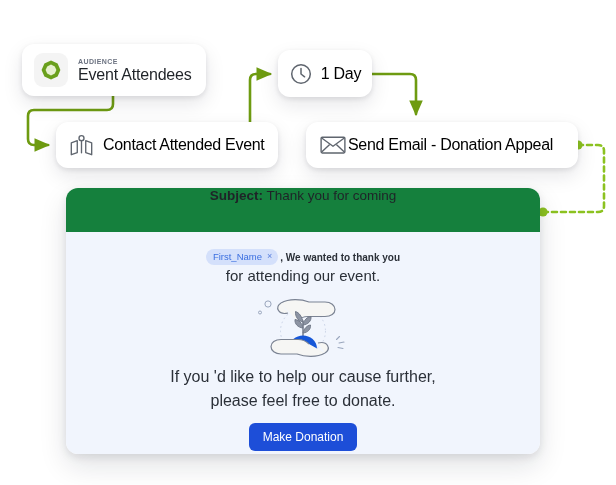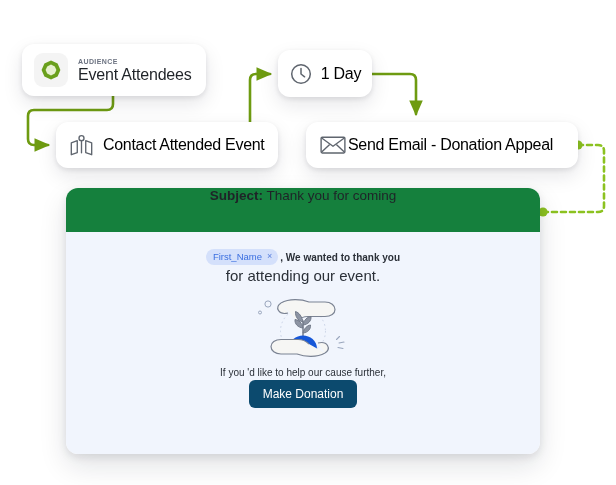--- a/index.html
+++ b/index.html
@@ -147,27 +147,28 @@
   .body-text {
     font-size: 15px;
     color: #2b3038;
     text-align: right;
     line-height: 1.45;
     white-space: nowrap;
   }
   .greeting-tail { font-size: 10px; color: #2b3038; white-space: nowrap; font-weight: bold; }
   #illustration { margin: 8px 0 4px; }
   .cta-text {
-    font-size: 10px;
+    font-size: 16px;
     color: #2b3038;
     text-align: left;
     line-height: 1.5;
   }
   #donate-button {
-    background: #0c4a6e;
+    margin-top: 10px;
+    background: #1d4ed8;
     color: #ffffff;
     border: none;
     border-radius: 6px;
     font-family: "Liberation Sans", sans-serif;
     font-size: 12px;
     padding: 7px 14px;
     cursor: pointer;
     white-space: nowrap;
   }
 </style>
@@ -281,18 +282,19 @@
         <path d="M52 38 C53 33.5 56 30.5 59.5 30 C60 34 57 37.5 52 38 Z" fill="#8d94a3" stroke="#6d7585" stroke-width="0.9"></path>
 
         <path d="M38 54 C38 45.5 45 40.5 52 40.5 C59 40.5 66 45.5 66 54 Z" fill="#1657d8"></path>
 
         <path d="M74 58 C66 62.5 54 62 46 59 L30 59 C24 59 20 55.5 20 51.5
                  C20 47.5 24 44.5 30 44.5 L47 44.5 C52 44.5 55.5 46.5 58 49" fill="#f6f6f4" stroke="#7b8393" stroke-width="1.2" stroke-linejoin="round"></path>
         <path d="M74 58 C77 56 78 53 76.5 50.5 C75 48 71 47 67 48" fill="#f6f6f4" stroke="#7b8393" stroke-width="1.2" stroke-linejoin="round"></path>
       </svg>
 
       <div class="cta-text">If you 'd like to help our cause further,</div>
+      <div class="cta-text">please feel free to donate.</div>
 
       <button id="donate-button">Make Donation</button>
     </div>
   </div>
 
 </div>
 
 </body></html>

